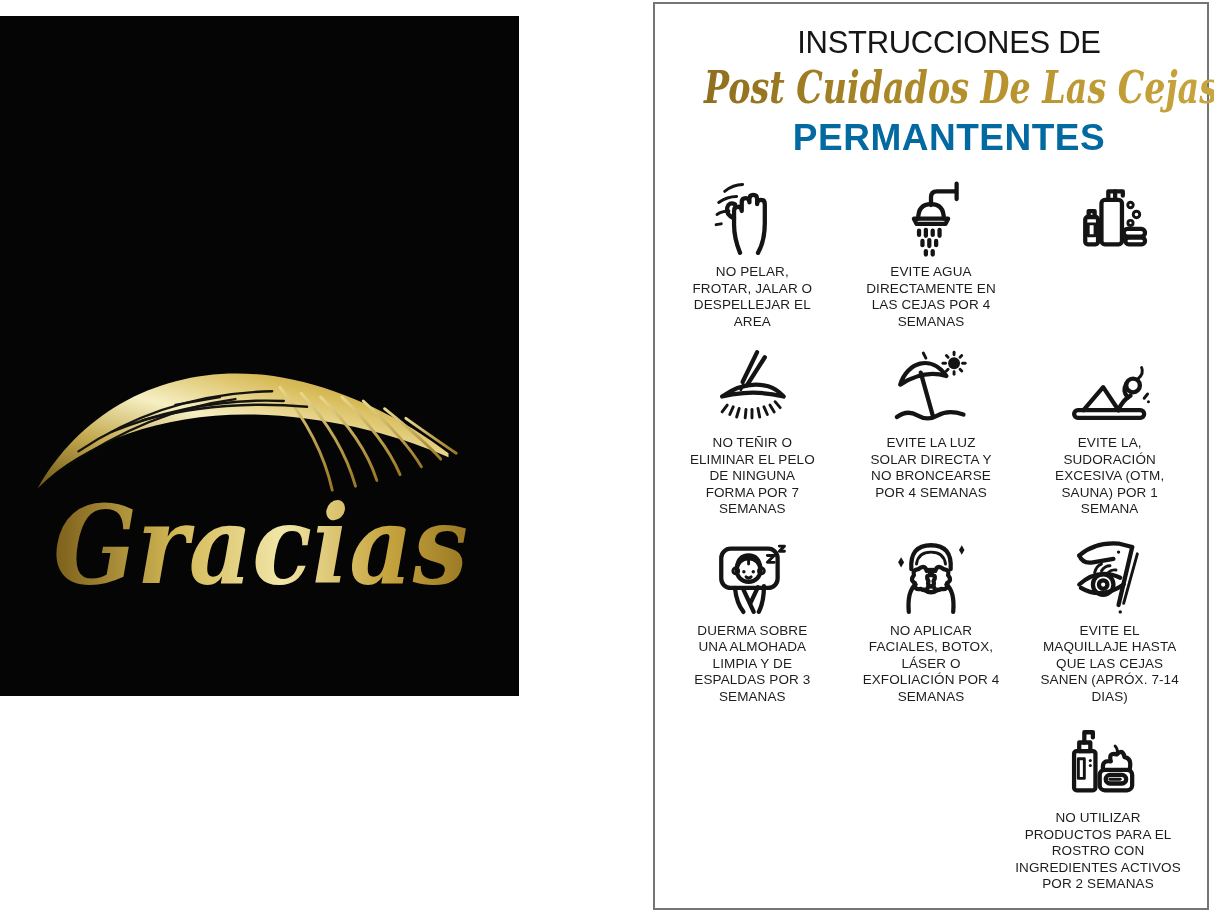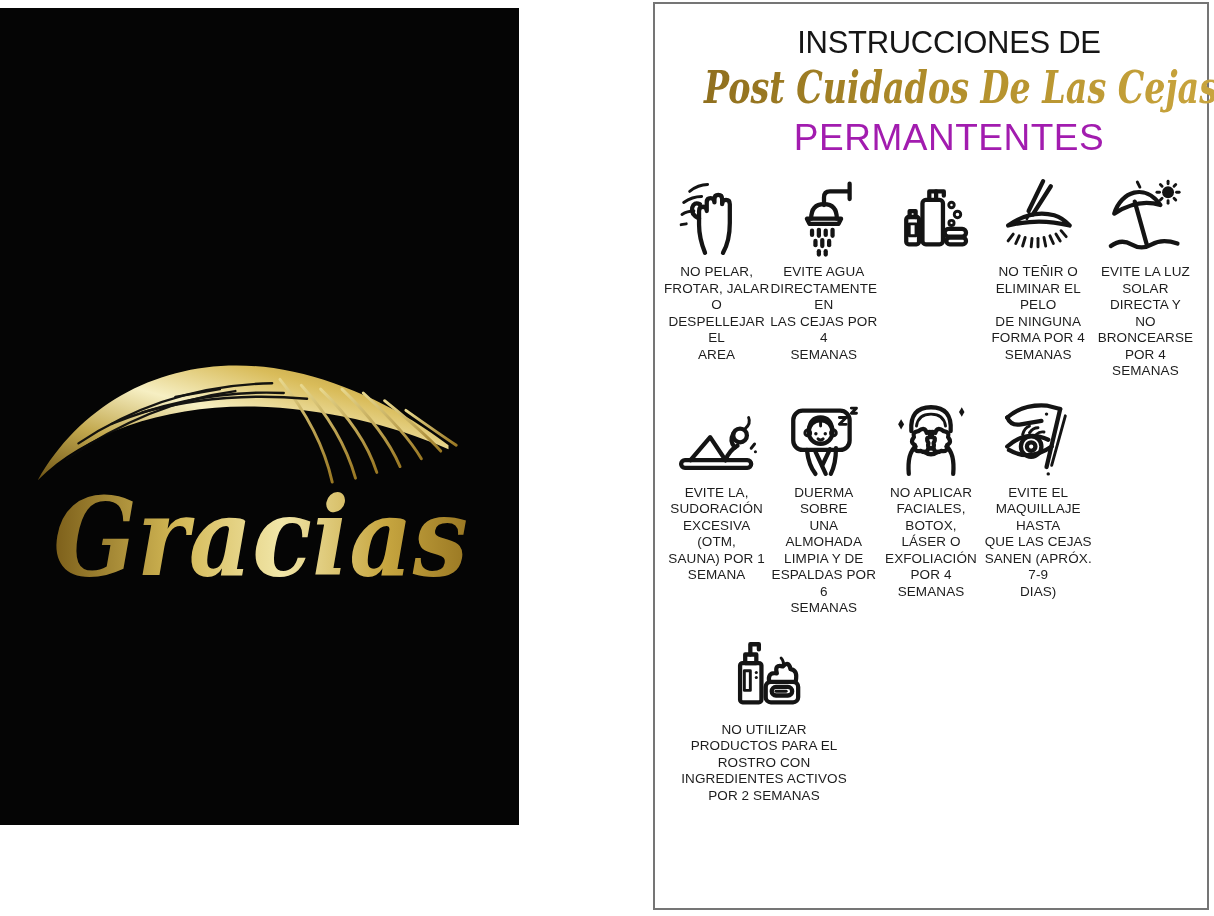--- a/index.html
+++ b/index.html
@@ -2,47 +2,47 @@
 <html><head>
 <meta charset="utf-8">
 <style>
   html,body{margin:0;padding:0;}
   body{
     width:1214px;height:916px;position:relative;overflow:hidden;
     background:#ffffff;font-family:"Liberation Sans",sans-serif;
   }
   
   .left-panel{
-    position:absolute;left:0;top:8px;width:519px;height:817px;
+    position:absolute;left:0;top:16px;width:519px;height:680px;
     background:#050505;
   }
   .logo-art{position:absolute;left:30px;top:322px;width:465px;height:310px;}
   
   .card{
     position:absolute;left:653px;top:2px;width:556px;height:908px;
     box-sizing:border-box;background:#ffffff;border:2px solid #757575;
     text-align:center;
   }
   .title-block{padding-top:20px;line-height:1;margin-left:36px;}
   .title-line1{
     font-size:31px;letter-spacing:-.3px;color:#161616;font-weight:500;
     line-height:38px;
   }
   .title-script-svg{display:block;margin:-3px auto -5px auto;}
   .title-line3{
-    font-size:37px;letter-spacing:.5px;color:#a21caf;font-weight:400;
+    font-size:37px;letter-spacing:.5px;color:#0369a1;font-weight:700;
     line-height:44px;
     text-align:center;
   }
   .grid{
     margin:14px 8px 0 8px;
-    display:grid;grid-template-columns:1fr 1fr 1fr 1fr 1fr;row-gap:15px;
+    display:grid;grid-template-columns:1fr 1fr 1fr;row-gap:15px;
   }
   .grid-last{
-    margin:15px 8px 0 8px;display:flex;justify-content:flex-start;gap:4px;
+    margin:15px 8px 0 8px;display:flex;justify-content:flex-end;gap:4px;
   }
   .cell{display:flex;flex-direction:column;align-items:center;}
   .grid-last .cell{width:202px;}
   .icon-wrap{height:84px;display:flex;align-items:flex-end;justify-content:center;}
   .icon-wrap svg{display:block;}
   .caption{
     margin-top:6px;font-size:13.5px;line-height:16.5px;color:#1d1d1d;
     letter-spacing:.1px;white-space:pre-line;font-weight:500;
   }
   .ic{stroke:#141414;fill:none;stroke-width:5;stroke-linecap:round;stroke-linejoin:round;}
@@ -196,21 +196,21 @@
               <path d="M55 72 L57 82"></path>
             <path d="M62 70 L66 79"></path>
               <path d="M69 68 L74 76"></path>
               <path d="M75 64 L81 71"></path>
           </g>
         </svg>
       </div>
       <div class="caption">NO TEÑIR O
 ELIMINAR EL PELO
 DE NINGUNA
-FORMA POR 4
+FORMA POR 7
 SEMANAS</div>
     </div>
 
     <div class="cell">
       <div class="icon-wrap">
         <svg width="88" height="82" viewBox="0 0 96 96">
           <circle class="ic-fill" cx="75" cy="19" r="7"></circle>
           <g class="ic-thin">
             <path d="M75 6 v3"></path>
               <path d="M75 29 v3"></path>
@@ -269,21 +269,21 @@
           <circle class="ic-thin" cx="59" cy="42" r="3.4"></circle>
           <path class="ic" d="M28 62 Q30 80 38 90"></path>
           <path class="ic" d="M62 60 Q62 78 56 90"></path>
           <path class="ic" d="M38 64 L50 90"></path>
           <path class="ic" d="M55 61 L46 80"></path>
         </svg>
       </div>
       <div class="caption">DUERMA SOBRE
 UNA ALMOHADA
 LIMPIA Y DE
-ESPALDAS POR 6
+ESPALDAS POR 3
 SEMANAS</div>
     </div>
 
     <div class="cell">
       <div class="icon-wrap">
         <svg width="90" height="82" viewBox="0 0 96 96">
           <path class="ic" d="M25 40 Q23 12 48 12 Q73 12 71 40"></path>
           <path class="ic-thin" d="M31 34 Q33 20 48 20 Q63 20 65 34"></path>
           <path class="ic" d="M40 64 Q48 70 56 64"></path>
           <path class="ic" d="M33 40 q8 -6 10 2 q7 -4 6 5 q6 0 2 7 q2 7 -6 6 q-2 7 -9 3 q-8 2 -7 -7 q-6 -3 -1 -9 q-2 -6 5 -7 Z" stroke-width="4"></path>
@@ -317,21 +317,21 @@
           <g class="ic-thin">
             <path d="M30 44 Q32 36 38 34"></path>
             <path d="M38 42 Q42 36 48 36"></path>
             <path d="M46 44 Q50 40 55 41"></path>
           </g>
         </svg>
       </div>
       <div class="caption">EVITE EL
 MAQUILLAJE HASTA
 QUE LAS CEJAS
-SANEN (APRÓX. 7-9
+SANEN (APRÓX. 7-14
 DIAS)</div>
     </div>
 
   </div>
 
   <div class="grid-last">
 
     <div class="cell">
       <div class="icon-wrap">
         <svg width="90" height="82" viewBox="0 0 96 96">

